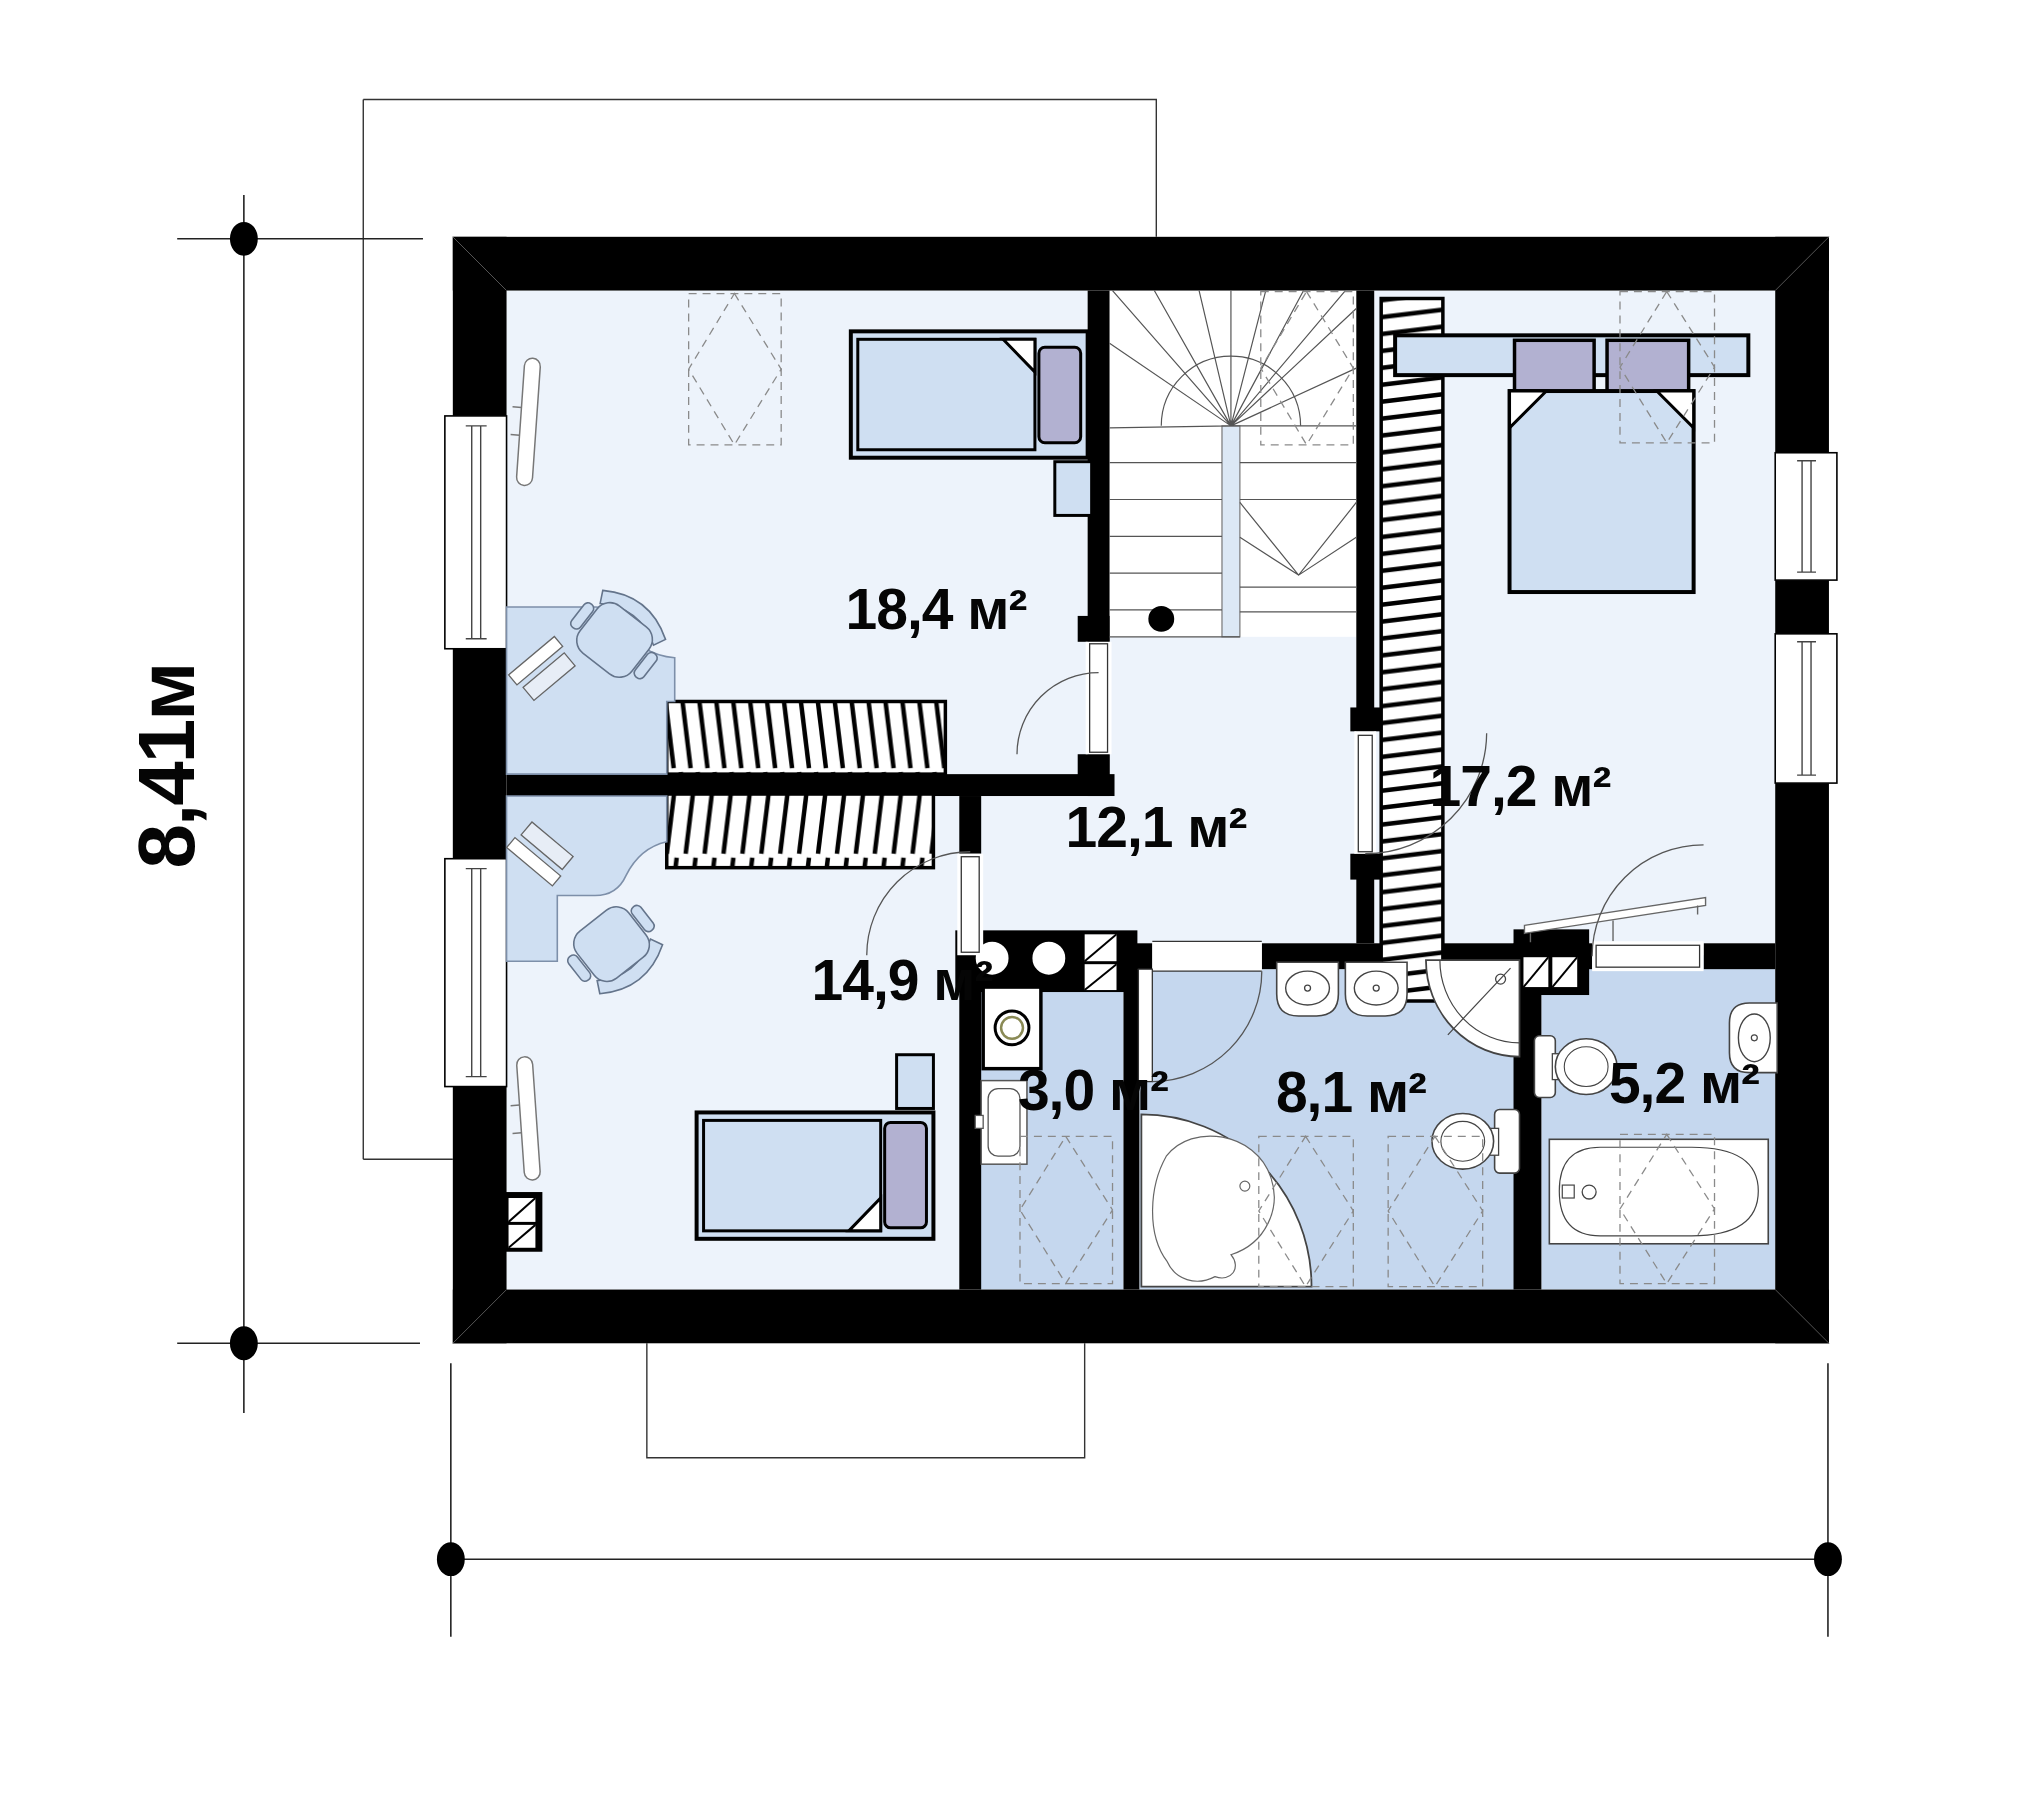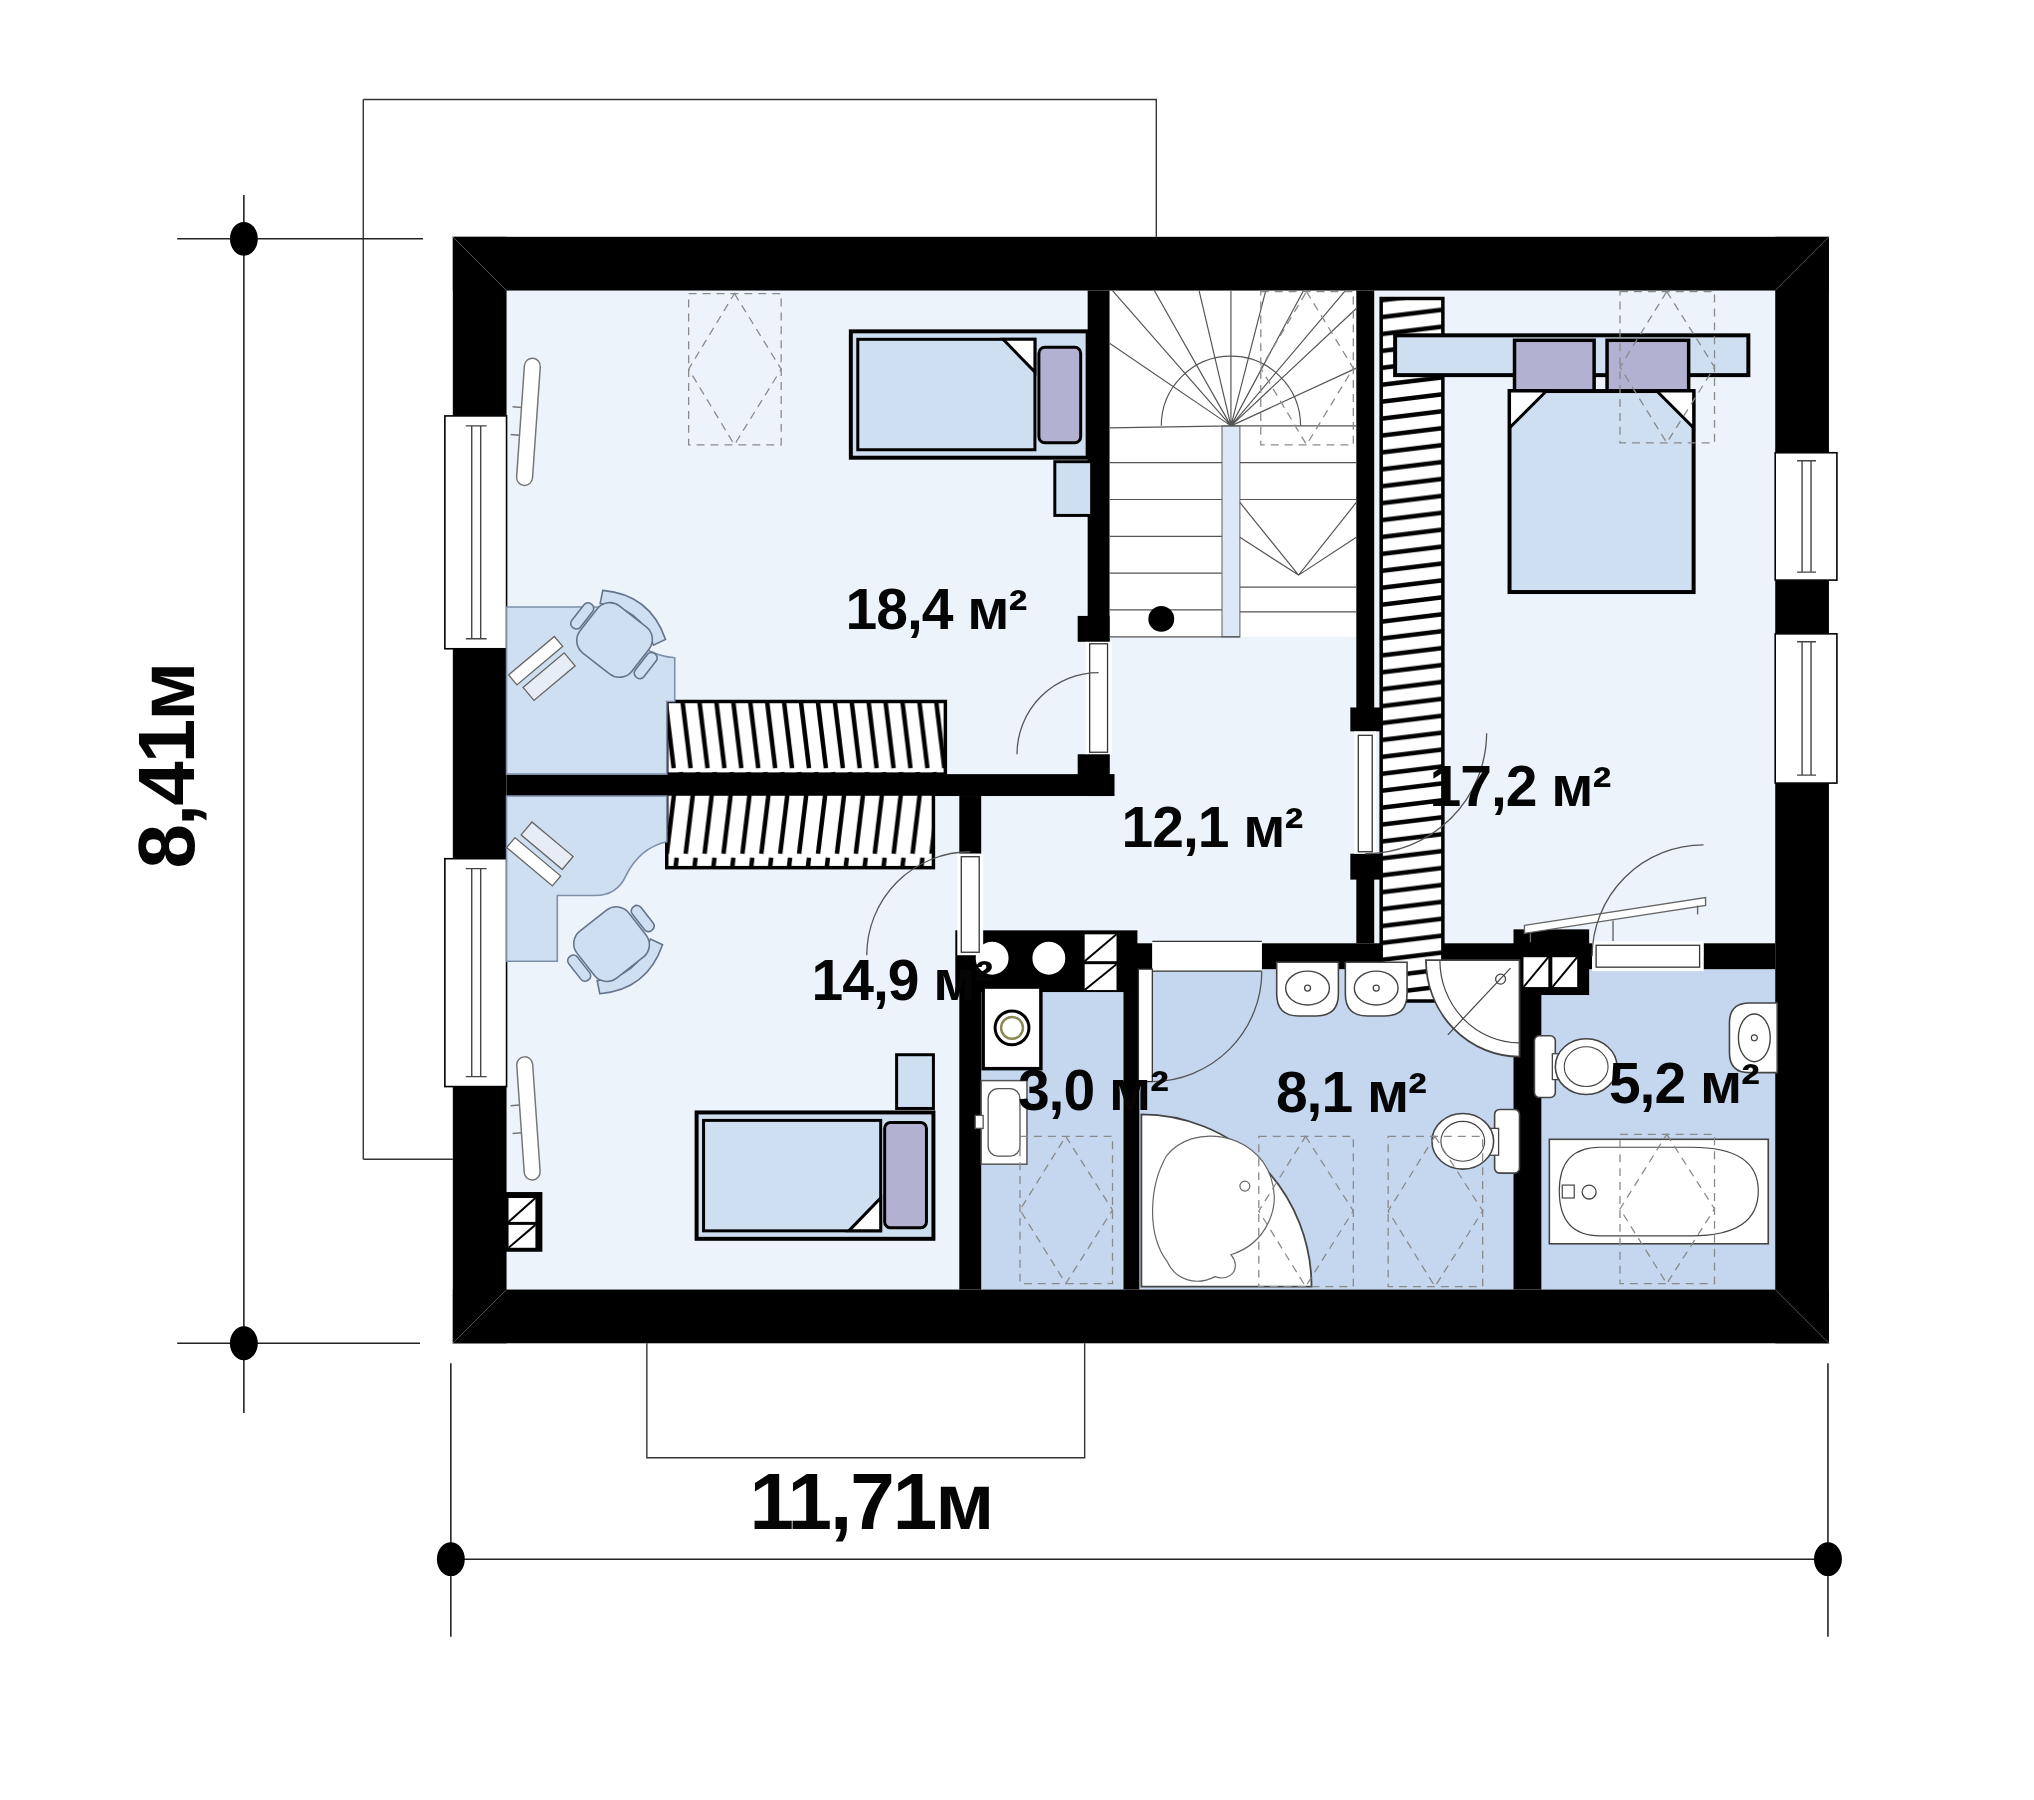--- a/index.html
+++ b/index.html
@@ -348,24 +348,23 @@
     </g>
     <g>
       <rect x="1600" y="946" width="112" height="30" fill="#fff"></rect>
       <rect x="1604" y="950" width="104" height="22" fill="#fff" stroke="#333" stroke-width="1.3"></rect>
       <path d="M1600,961 A112,112 0 0 1 1712,849" fill="none" stroke="#555" stroke-width="1.3"></path>
     </g>
   </g>
 </svg>
 
 <div class="area-label" style="left:936px;top:609px;">18,4 м²</div>
-<div class="area-label" style="left:1212px;top:827px;">12,1 м²</div>
+<div class="area-label" style="left:1156px;top:827px;">12,1 м²</div>
 <div class="area-label" style="left:1520px;top:786px;">17,2 м²</div>
 <div class="area-label" style="left:902px;top:980px;">14,9 м²</div>
 <div class="area-label" style="left:1093px;top:1090px;">3,0 м²</div>
 <div class="area-label" style="left:1351px;top:1075px;margin-top:17px;">8,1 м²</div>
 <div class="area-label" style="left:1684px;top:1083px;">5,2 м²</div>
 
 <div class="dim-label vertical" style="left:167px;top:766px;">8,41м</div>
-<div class="dim-label" style="left:871px;top:1502px;">11,71м</div>
 
 </div>
 
 
 </body></html>

